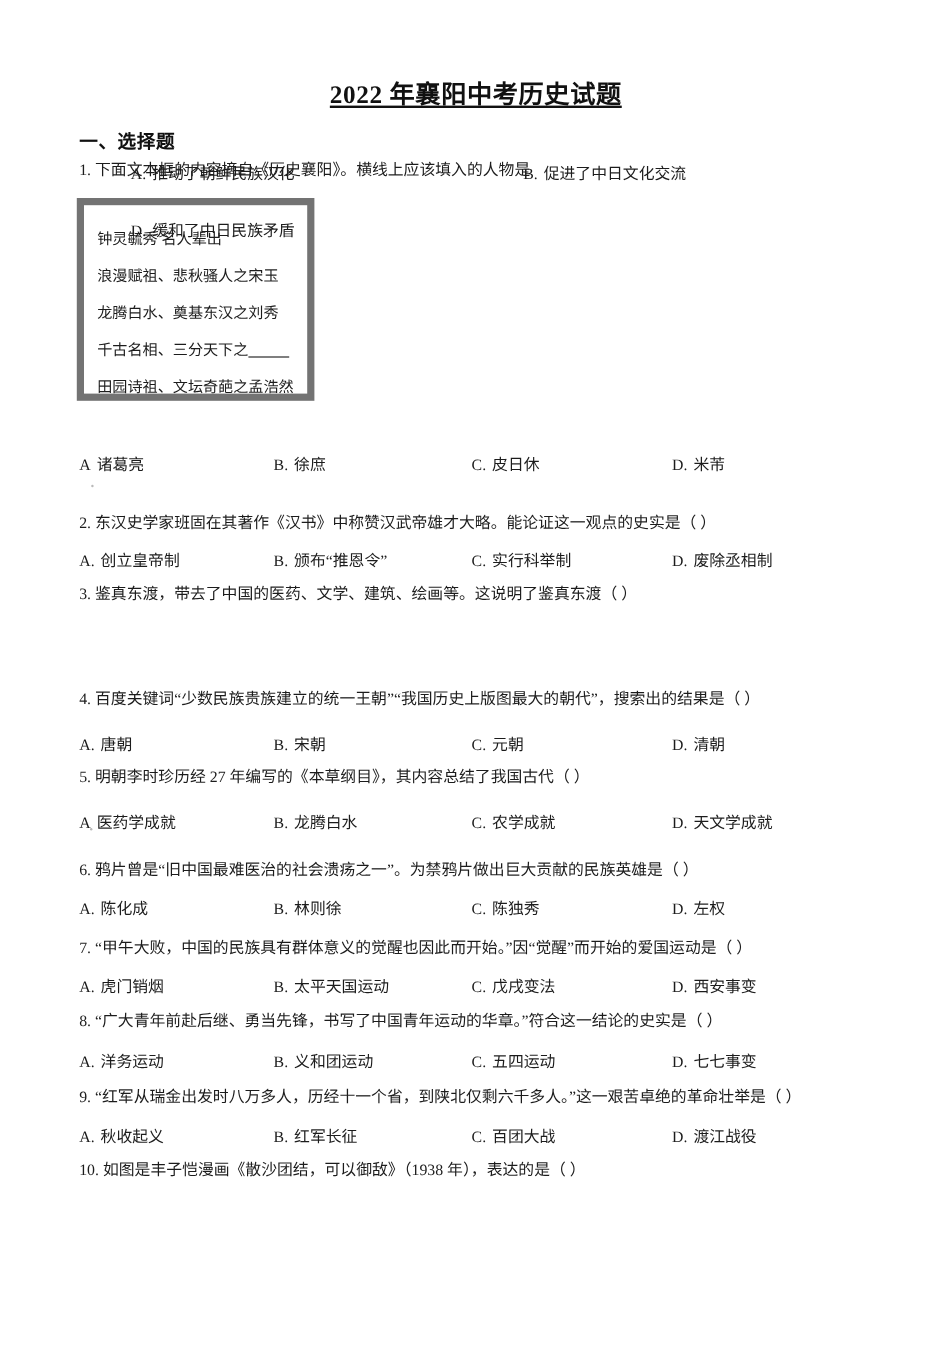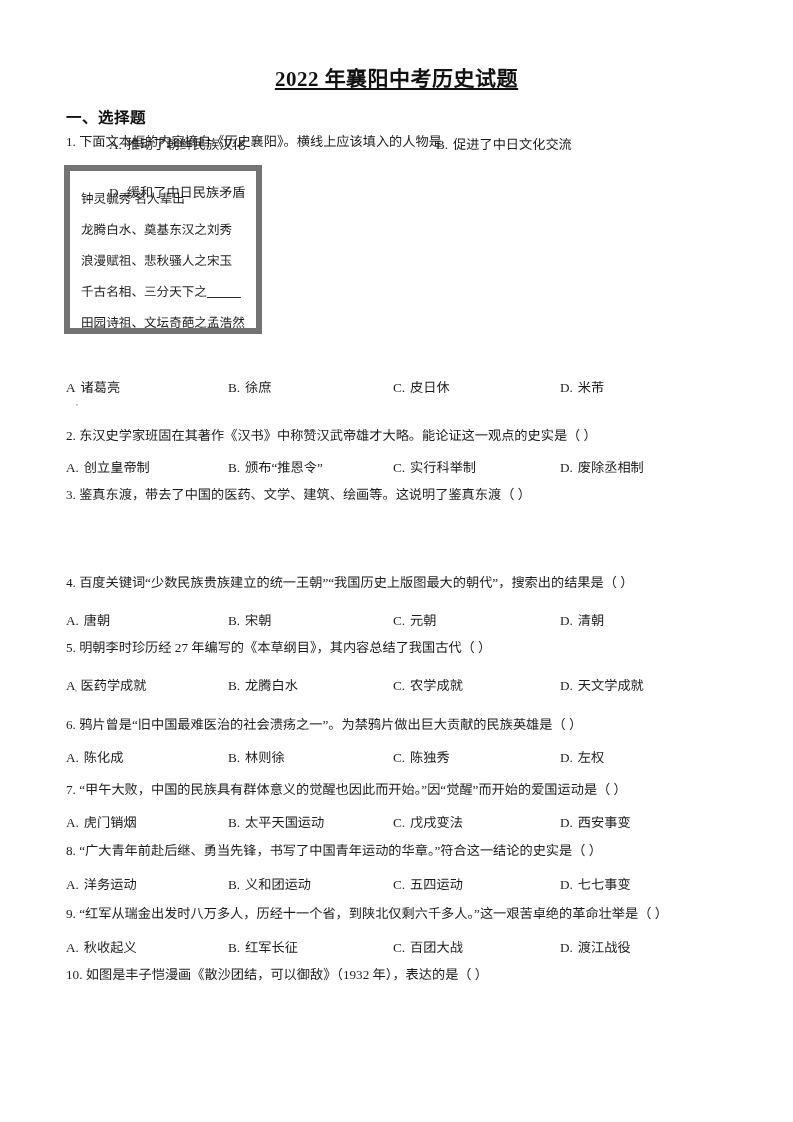--- a/index.html
+++ b/index.html
@@ -114,22 +114,22 @@
 <body>
 
 <div class="page">
 
   <div class="doc-title">2022 年襄阳中考历史试题</div>
 
   <div class="section-heading">一、选择题</div>
 
   <div class="textbox" id="textbox">
       <div class="textbox-line">钟灵毓秀  名人辈出</div>
+      <div class="textbox-line">浪漫赋祖、悲秋骚人之宋玉</div>
       <div class="textbox-line">龙腾白水、奠基东汉之刘秀</div>
-      <div class="textbox-line">浪漫赋祖、悲秋骚人之宋玉</div>
       <div class="textbox-line">千古名相、三分天下之<span class="blank-underline"></span></div>
       <div class="textbox-line">田园诗祖、文坛奇葩之孟浩然</div>
     </div>
 
   <div class="content" id="questions">
       <div class="q-block" style="position: absolute; left: 0px; top: 0px; width: 672px;">
         <div class="q-stem">1. 下面文本框的内容摘自《历史襄阳》。横线上应该填入的人物是</div>
       </div>
       <div style="position: absolute; left: 0px; top: 243px; width: 672px;">
         <div class="opts-4">
@@ -222,19 +222,19 @@
       </div>
       <div style="position: absolute; left: 0px; top: 803px; width: 672px;">
         <div class="opts-4">
           <div class="opt"><span class="opt-label">A.</span><span>秋收起义</span></div>
           <div class="opt"><span class="opt-label">B.</span><span>红军长征</span></div>
           <div class="opt"><span class="opt-label">C.</span><span>百团大战</span></div>
           <div class="opt"><span class="opt-label">D.</span><span>渡江战役</span></div>
         </div>
       </div>
       <div class="q-block" style="position: absolute; left: 0px; top: 833px; width: 672px;">
-        <div class="q-stem">10. 如图是丰子恺漫画《散沙团结，可以御敌》（1932 年），表达的是（    ）</div>
+        <div class="q-stem">10. 如图是丰子恺漫画《散沙团结，可以御敌》（1938 年），表达的是（    ）</div>
       </div>
     </div>
 
   <div class="speck" style="left:76px; top:404px;"></div>
   <div class="speck" style="left:75px; top:690px;"></div>
 </div>
 
 </body></html>

